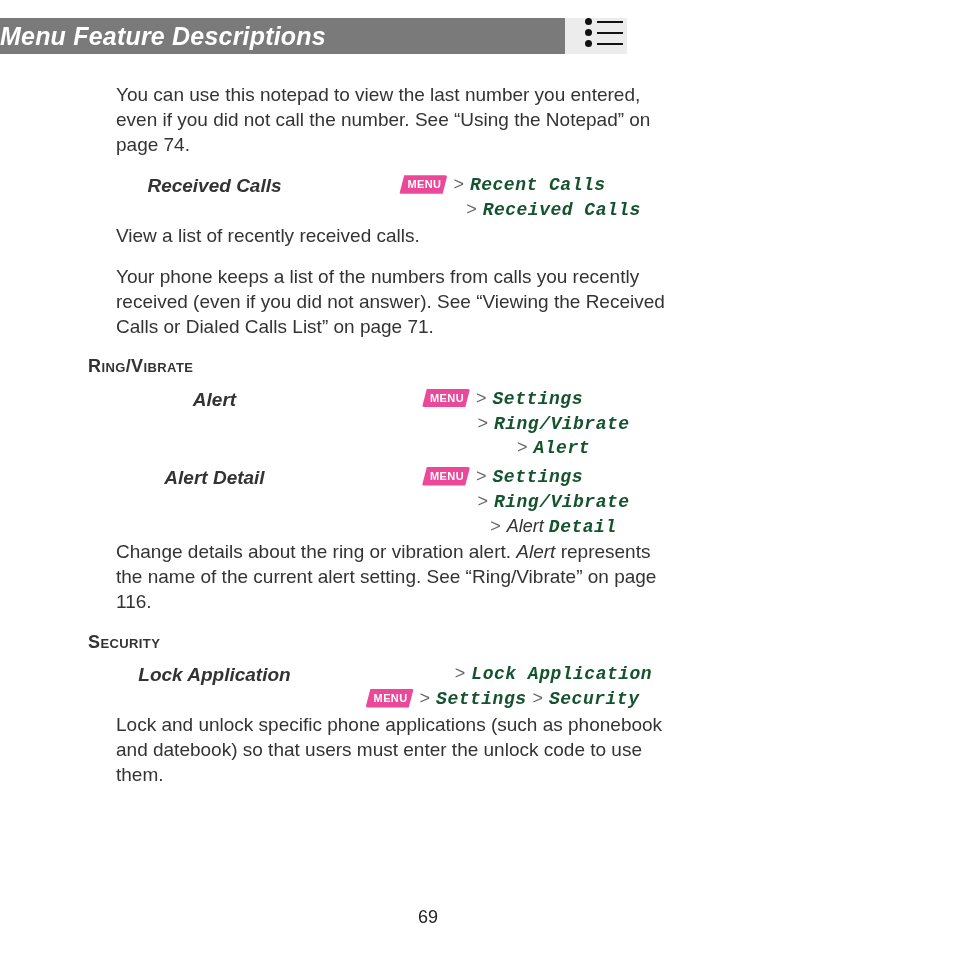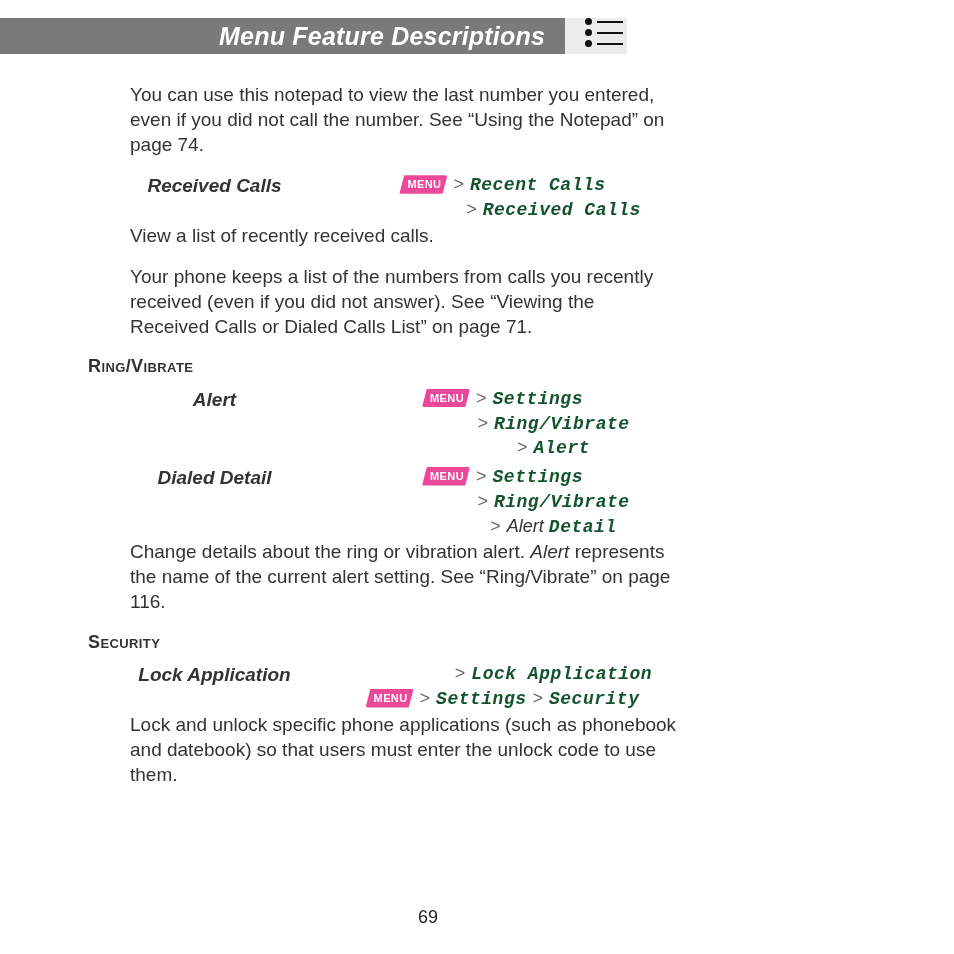--- a/index.html
+++ b/index.html
@@ -13,21 +13,21 @@
     position:relative;
   }
   .header-bar{
     position:absolute;
     top:18px;left:0;
     height:36px;
     width:565px;
     background:#7a7a7a;
     display:flex;
     align-items:center;
-    justify-content:flex-end;
+    justify-content:flex-start;
     padding-right:20px;
     box-sizing:border-box;
   }
   .header-bar h1{
     margin:0;
     color:#fff;
     font-style:italic;
     font-weight:700;
     font-size:25px;
     letter-spacing:.2px;
@@ -46,21 +46,21 @@
   .bullet-icon .row{display:flex;align-items:center;margin:4px 0}
   .bullet-icon .dot{width:7px;height:7px;border-radius:50%;background:#111}
   .bullet-icon .line{height:2px;background:#111;flex:1;margin-left:5px}
   .content{
     position:absolute;
     top:82px;left:88px;width:590px;
     font-size:19px;
     line-height:1.32;
     color:#333;
   }
-  p.body{margin:0 0 16px 42px}
+  p.body{margin:0 0 16px 28px}
   .section-heading{
     font-variant:small-caps;
     font-weight:700;
     letter-spacing:.4px;
     margin:8px 0 8px 0;
     font-size:18px;
   }
   .feature-block{margin:4px 0 4px 0}
   .feature-row{
     display:flex;
@@ -159,21 +159,21 @@
           <span class="menu-key">MENU</span><span class="gt">&gt;</span><span class="mono">Settings</span>
         </div>
         <div class="path-line indent"><span class="gt">&gt;</span><span class="mono">Ring/Vibrate</span></div>
         <div class="path-line indent"><span class="gt">&gt;</span><span class="mono">Alert</span></div>
       </div>
     </div>
   </div>
 
   <div class="feature-block">
     <div class="feature-row">
-      <div class="feature-name">Dialed Detail</div>
+      <div class="feature-name">Alert Detail</div>
       <div class="path-cell">
         <div class="path-line">
           <span class="menu-key">MENU</span><span class="gt">&gt;</span><span class="mono">Settings</span>
         </div>
         <div class="path-line indent"><span class="gt">&gt;</span><span class="mono">Ring/Vibrate</span></div>
         <div class="path-line indent"><span class="gt">&gt;</span><span class="ital">Alert</span> <span class="mono">Detail</span></div>
       </div>
     </div>
     <p class="body"><span>Change details about the ring or vibration alert. </span><span class="ital">Alert</span><span> represents the name of the current alert setting. See “Ring/Vibrate” on page 116.</span></p>
   </div>

